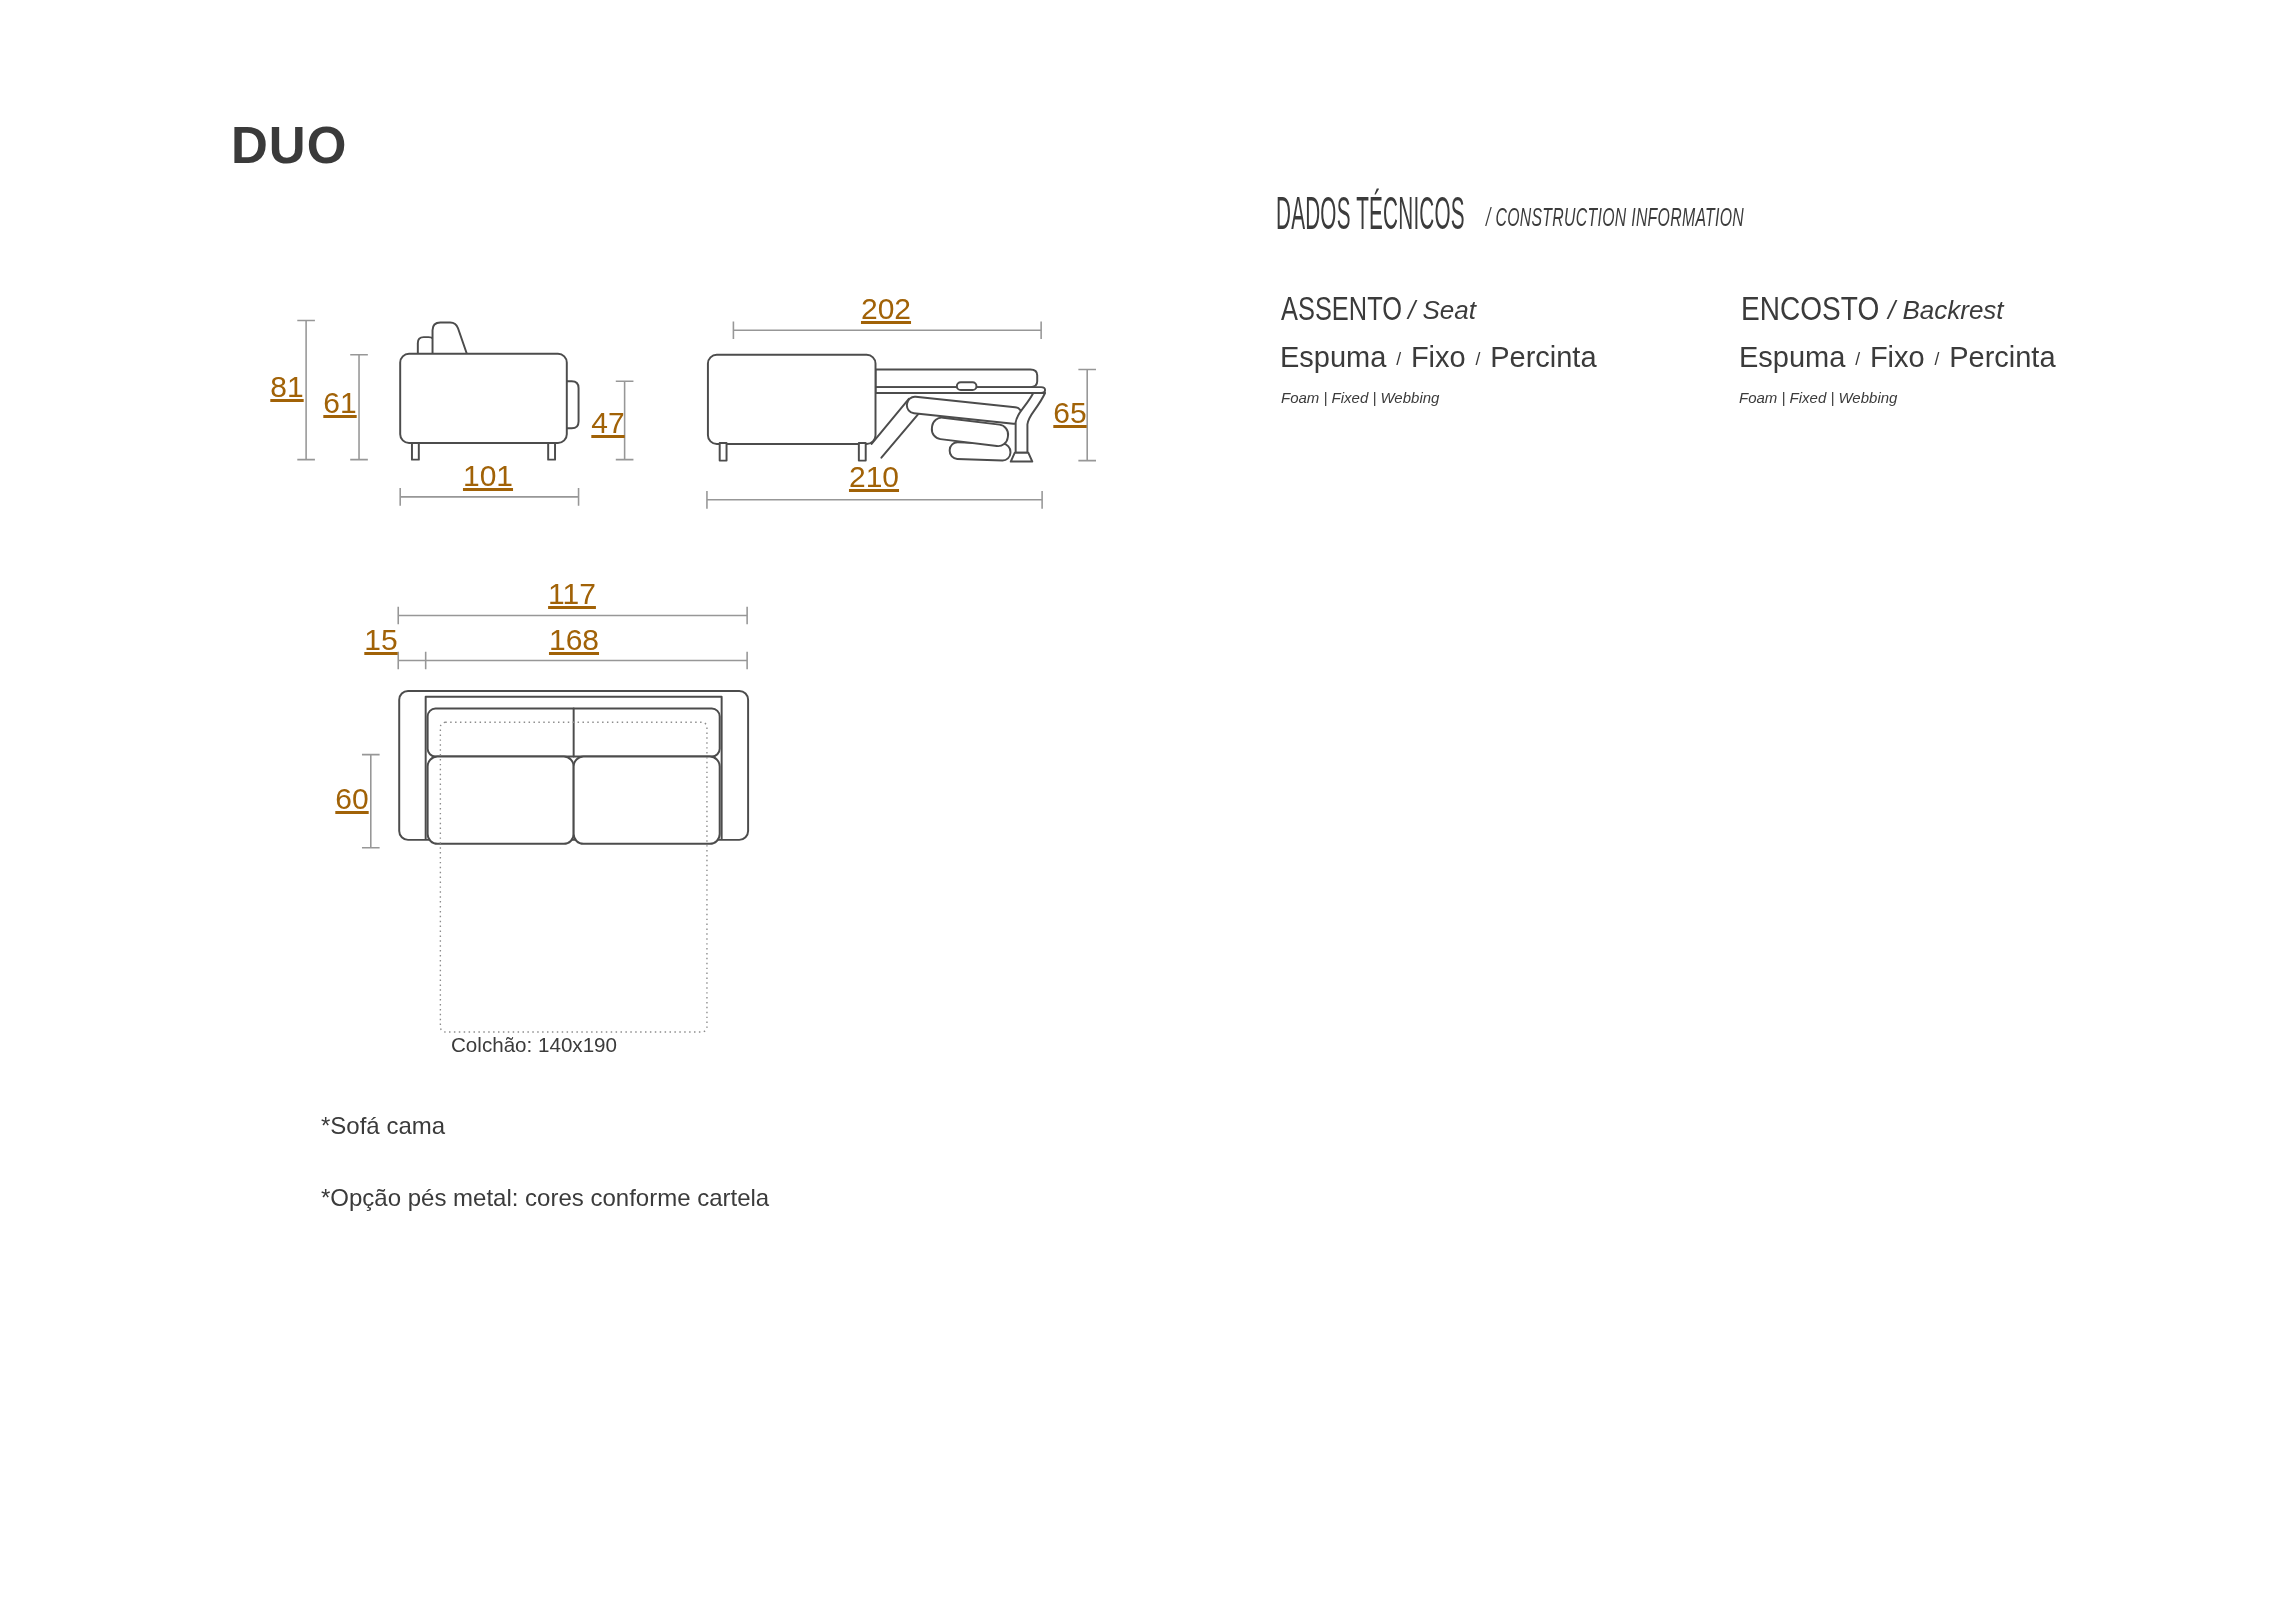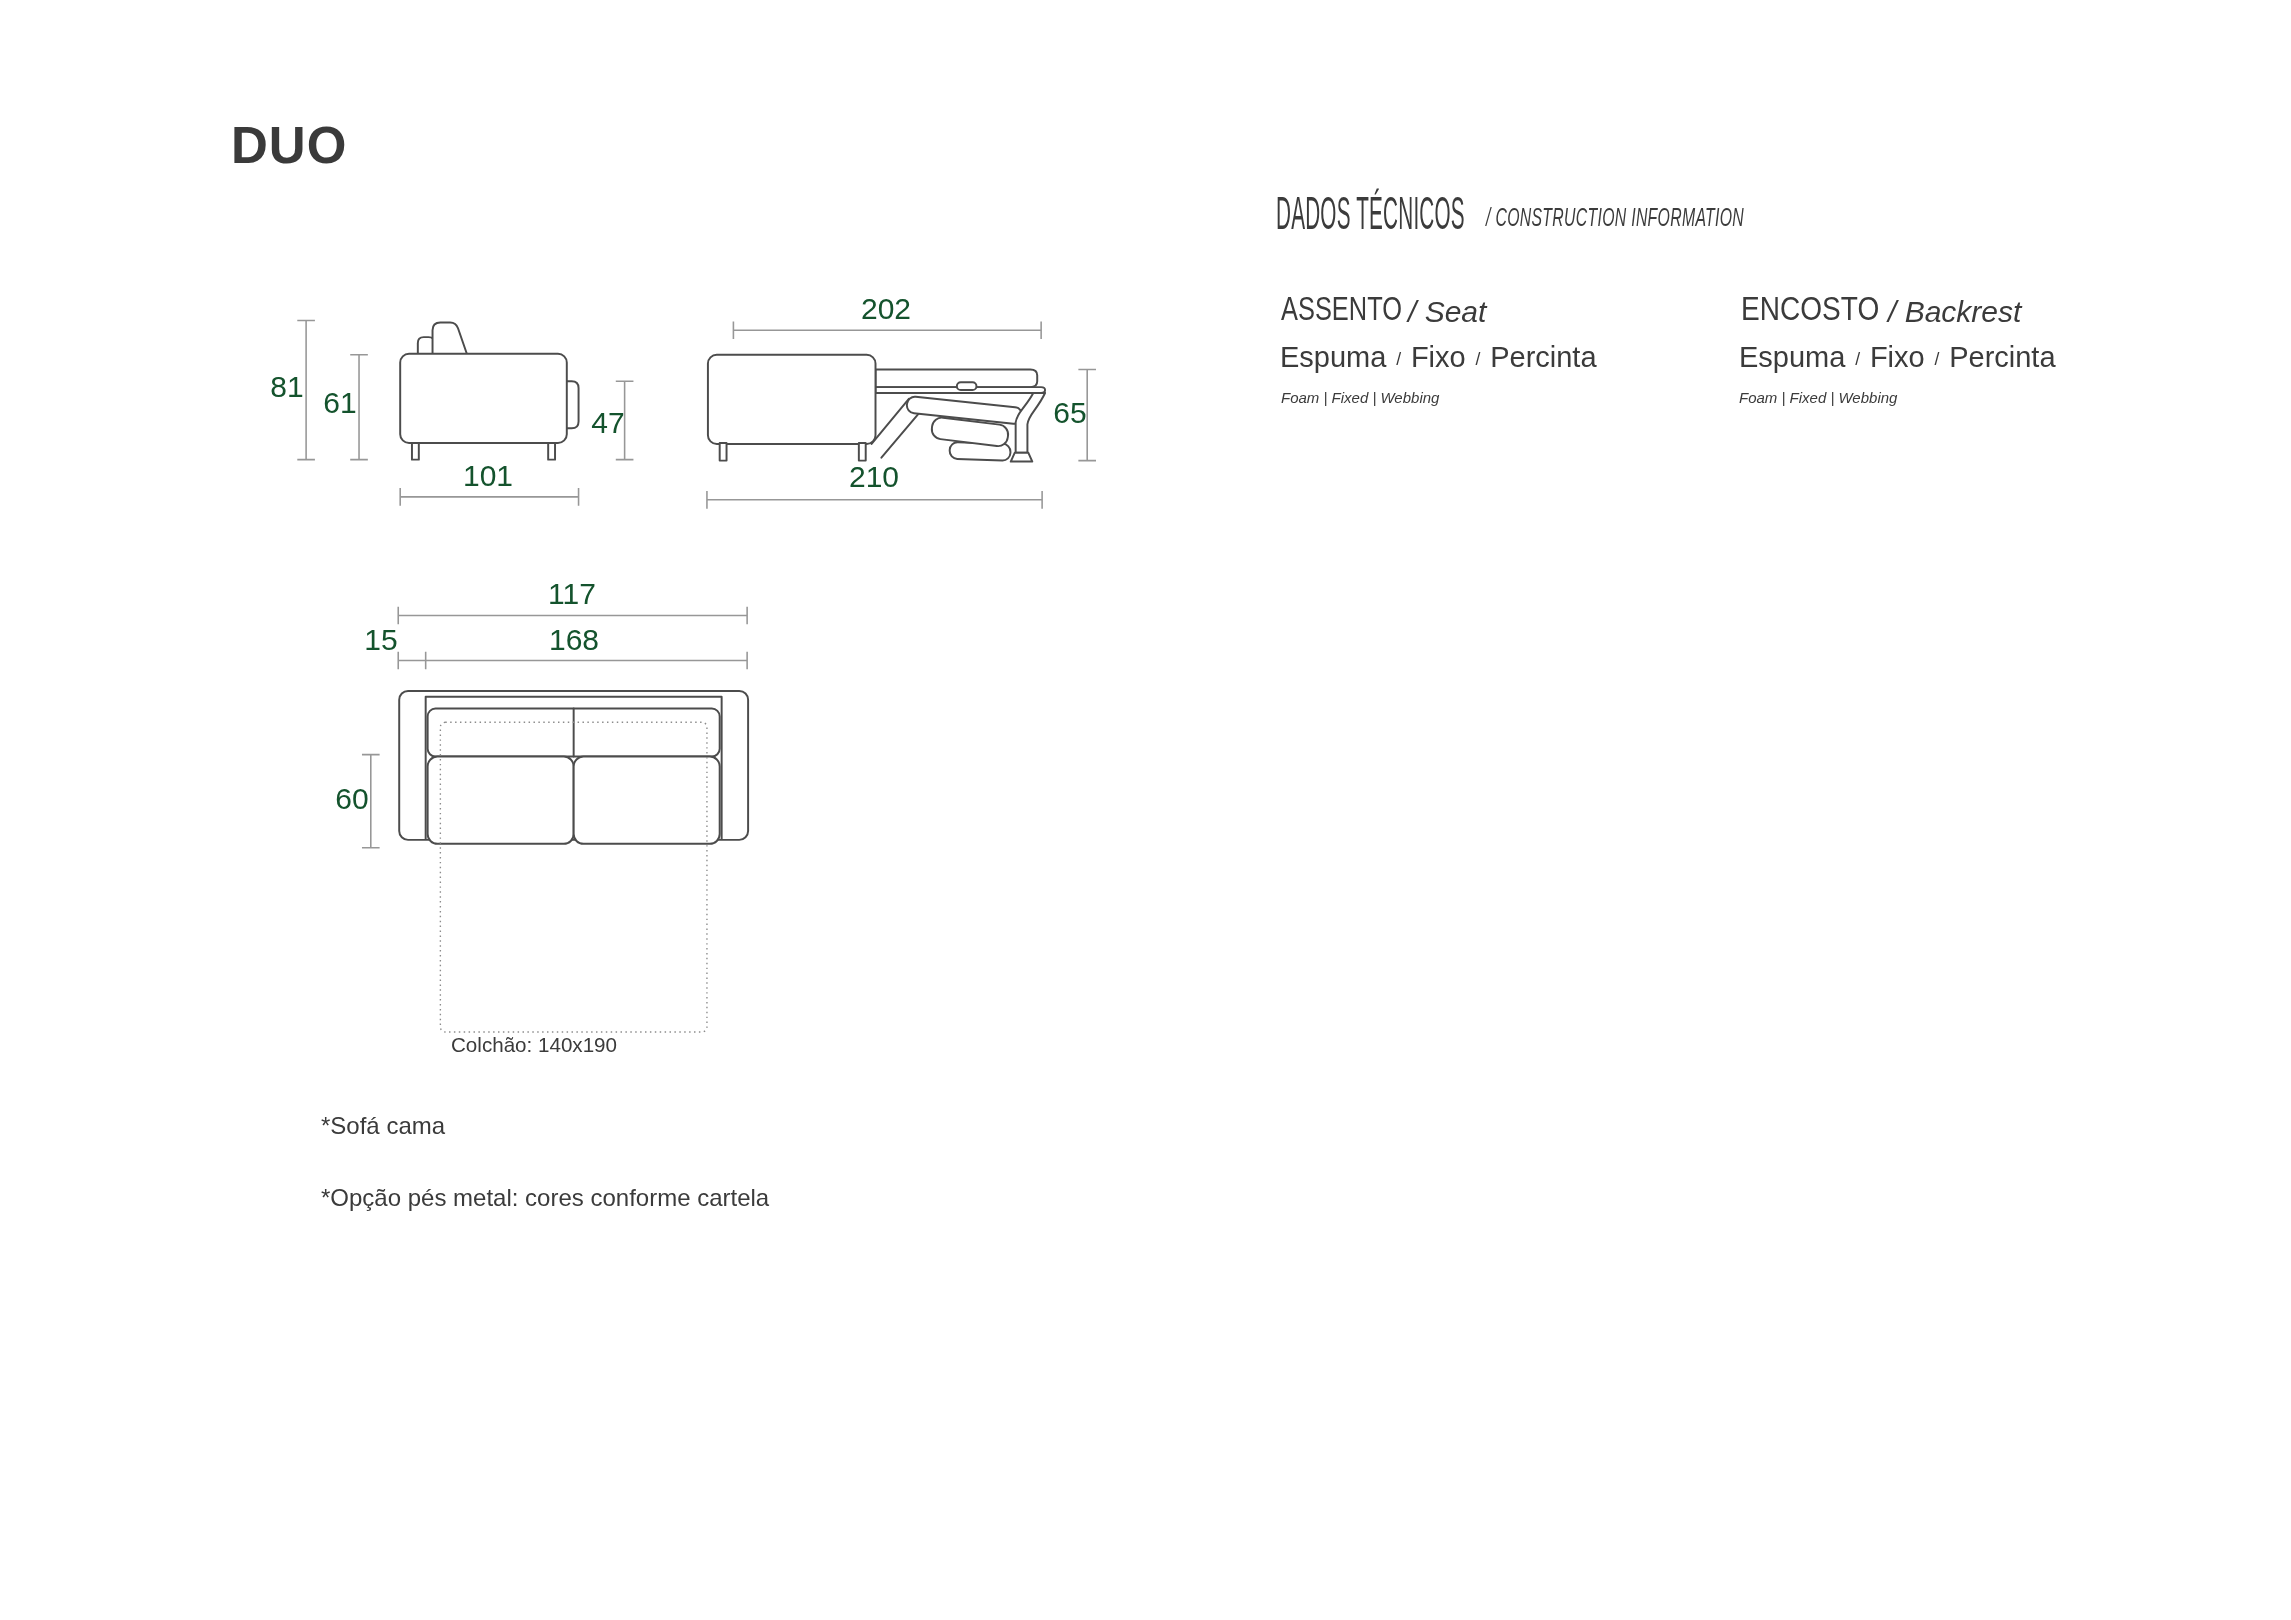--- a/index.html
+++ b/index.html
@@ -1,24 +1,24 @@
 <!DOCTYPE html>
 <html><head>
 <meta charset="utf-8">
 <style>
   html,body{margin:0;padding:0;background:#ffffff;}
   .sheet{position:relative;width:2292px;height:1594px;background:#ffffff;overflow:hidden;
          font-family:"Liberation Sans","DejaVu Sans",sans-serif;color:#3b3b3b;}
   .abs{position:absolute;line-height:1;white-space:nowrap;}
   .title{font-size:51px;font-weight:bold;letter-spacing:1px;color:#3a3a3a;}
-  .dim{font-size:30px;transform:translateX(-50%);color:#14532d;}
+  .dim{font-size:30px;transform:translateX(-50%);color:#a16207;text-decoration:underline;}
   .h-pt{font-size:47px;transform:scaleX(0.44);transform-origin:left top;letter-spacing:0.5px;}
   .h-en{font-size:25.5px;font-style:italic;transform:scaleX(0.62);transform-origin:left top;letter-spacing:0.5px;}
   .spec-pt{font-size:33px;transform-origin:left top;}
-  .spec-en{font-size:30px;font-style:italic;}
+  .spec-en{font-size:26px;font-style:italic;}
   .mat{font-size:29px;}
   .mat .sep{font-size:17.6px;margin:0 9.8px;position:relative;top:-2px;}
   .mat-en{font-size:15px;font-style:italic;}
   .note{font-size:24px;}
   .mattress-label{font-size:20.6px;}
   svg{position:absolute;left:0;top:0;}
   .furn{stroke:#4c4c4c;stroke-width:2;fill:#ffffff;stroke-linejoin:round;stroke-linecap:round;}
   .furnline{stroke:#4c4c4c;stroke-width:2;fill:none;stroke-linejoin:round;stroke-linecap:round;}
   .dimline{stroke:#979797;stroke-width:1.6;fill:none;stroke-linecap:butt;}
   .dotted{stroke:#8c8c8c;stroke-width:1.4;fill:none;stroke-dasharray:1.5 3.5;}

